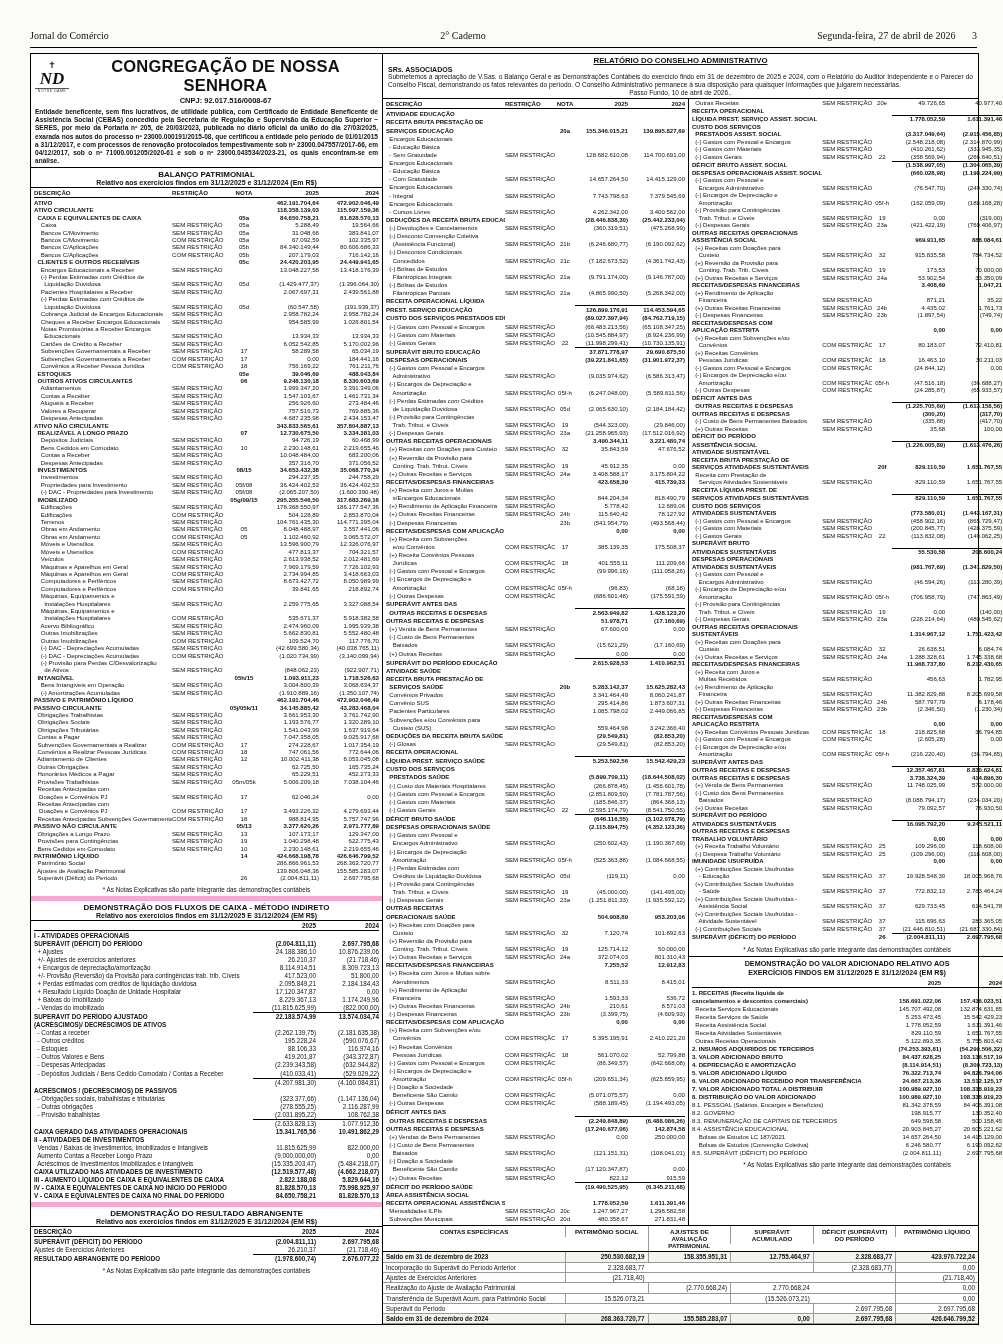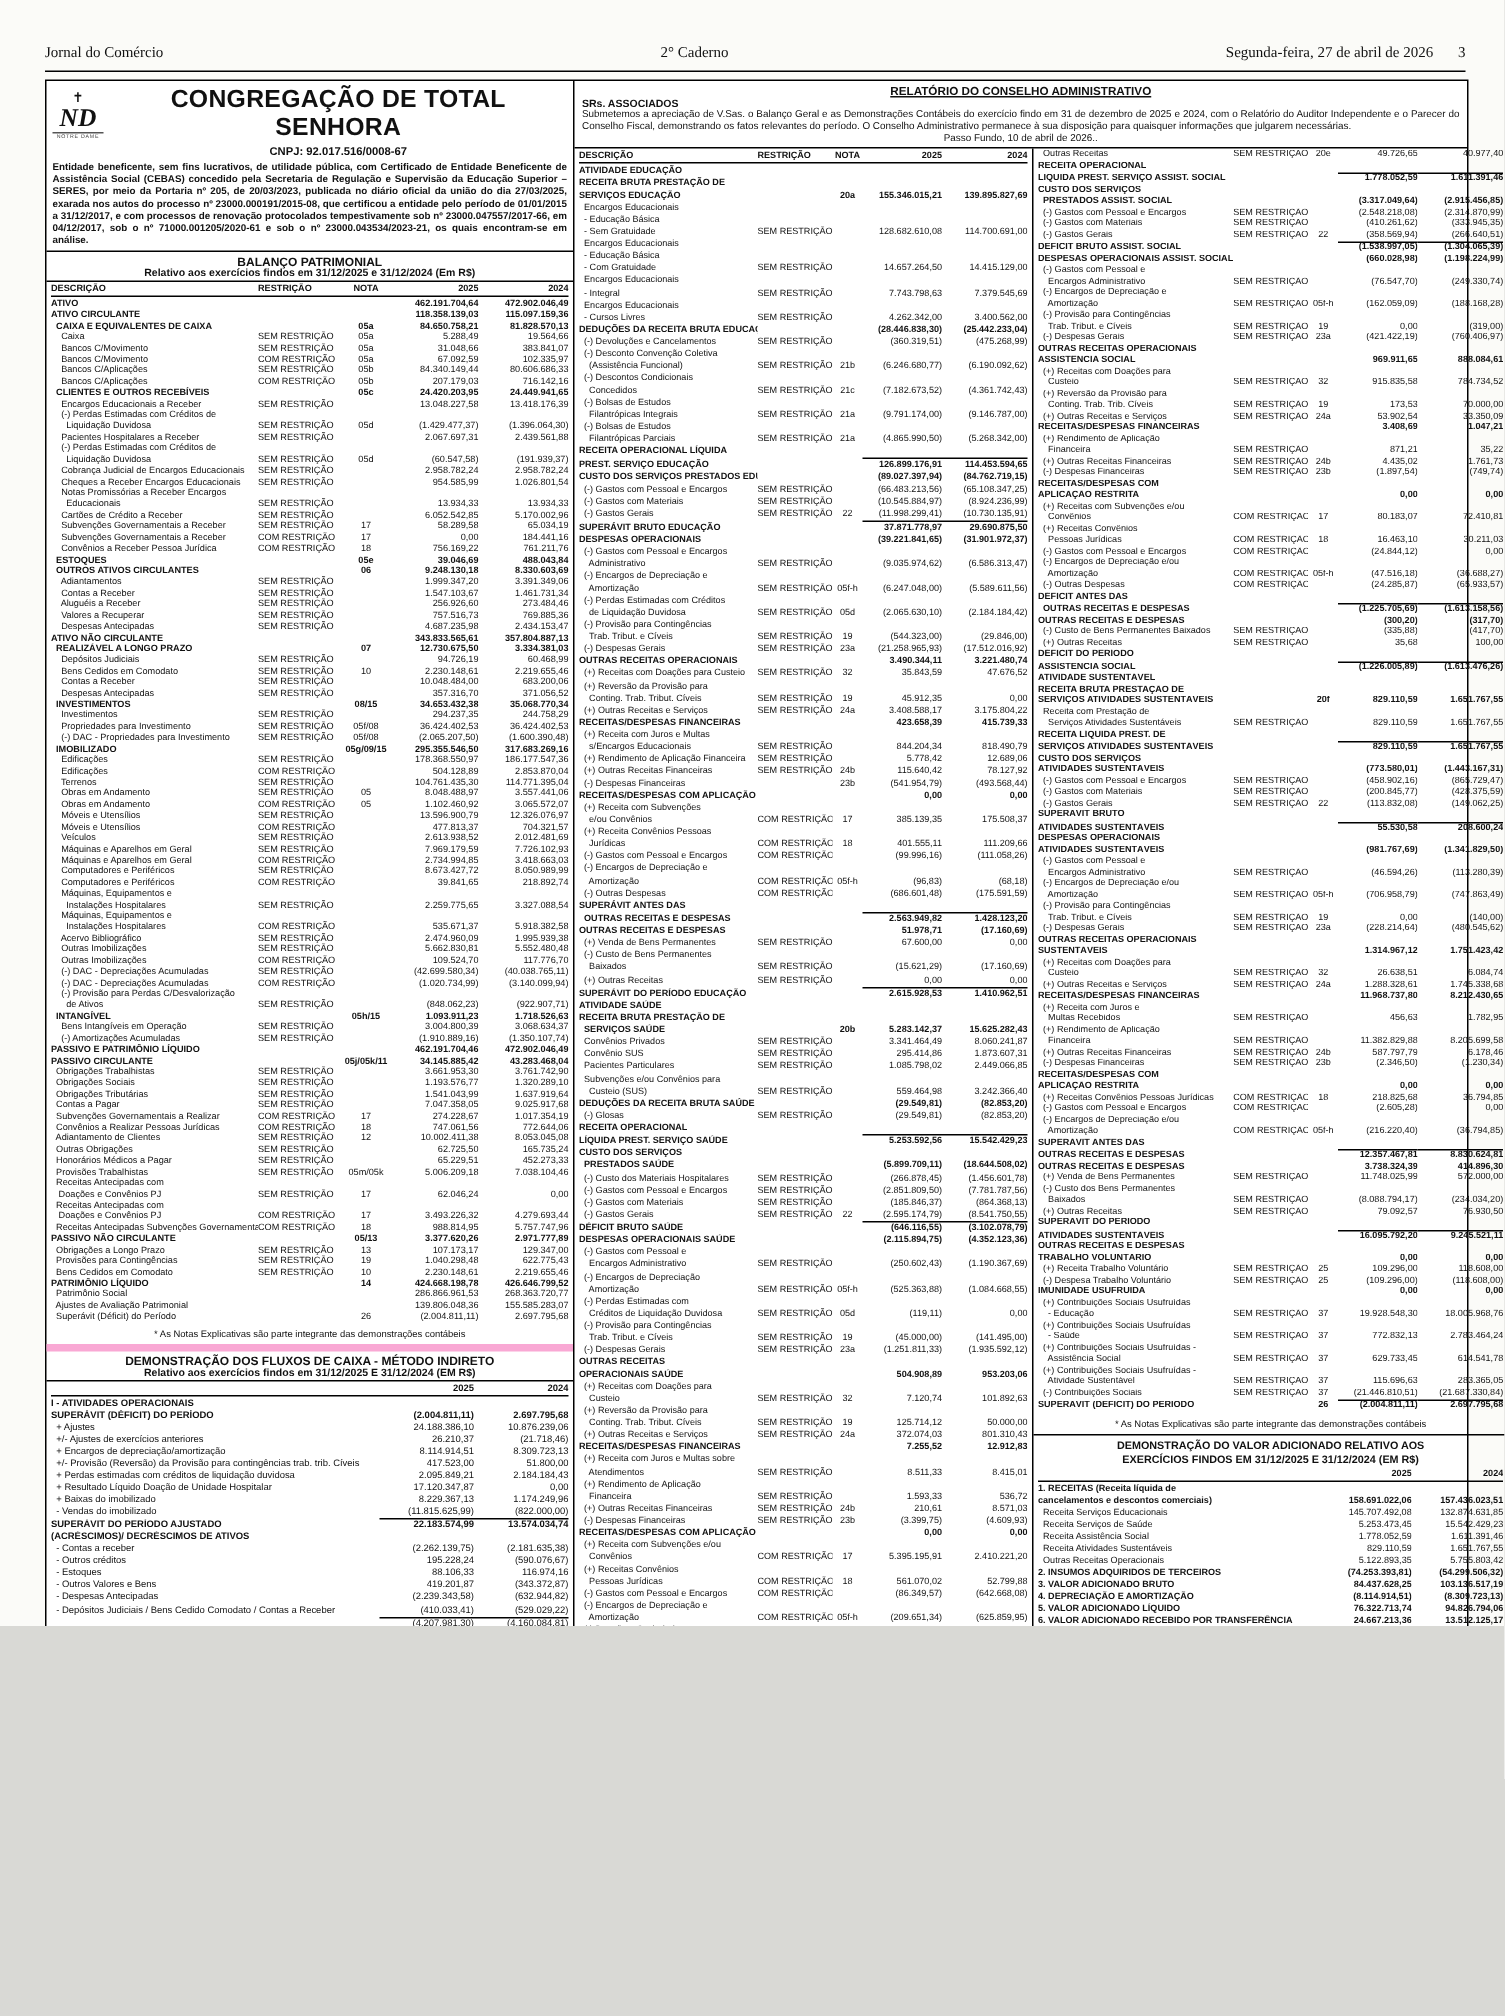--- a/index.html
+++ b/index.html
@@ -1,16 +1,16 @@
 <!DOCTYPE html>
 <html><head>
 <meta charset="utf-8">
 <style>
   html,body{margin:0;padding:0;background:#d9d9d5;}
-  .page{position:relative;width:1003px;height:1084px;margin:0 auto;background:#fbfbf8;color:#111;
+  .page{position:relative;width:1003px;height:1344px;margin:0 auto;background:#fbfbf8;color:#111;
         font-family:"Liberation Sans",sans-serif;overflow:hidden;}
   .masthead{position:absolute;top:30px;left:30px;right:26px;display:flex;justify-content:space-between;
             font-size:10px;font-family:"Liberation Serif",serif;}
   .masthead .pg{margin-left:14px;}
   .mastrule{position:absolute;top:47px;left:30px;right:26px;border-top:1px solid #000;}
   .content{position:absolute;top:53px;left:30px;width:947px;border:1px solid #000;display:flex;align-items:stretch;background:#fff;}
   .colL{width:351px;border-right:1px solid #000;}
   .colMR{width:595px;display:flex;flex-direction:column;}
   
   .orgbox{border-bottom:1px solid #000;padding:3px 4px 2px 4px;}
@@ -84,21 +84,21 @@
 
     <div class="colL">
       <div class="orgbox">
         <div class="orghead">
           <div class="logo">
             <span class="cross">✝</span>
             <span class="nd">ND</span>
             <span class="sub">NOTRE DAME</span>
           </div>
           <div class="orgtitle">
-            <div class="orgname">CONGREGAÇÃO DE TOTAL SENHORA</div>
+            <div class="orgname">CONGREGAÇÃO DE NOSSA SENHORA</div>
             <div class="cnpj">CNPJ: 92.017.516/0008-67</div>
           </div>
         </div>
         <div class="orgdesc">Entidade beneficente, sem fins lucrativos, de utilidade pública, com Certificado de Entidade Beneficente de Assistência Social (CEBAS) concedido pela Secretaria de Regulação e Supervisão da Educação Superior – SERES, por meio da Portaria nº 205, de 20/03/2023, publicada no diário oficial da união do dia 27/03/2025, exarada nos autos do processo nº 23000.000191/2015-08, que certificou a entidade pelo período de 01/01/2015 a 31/12/2017, e com processos de renovação protocolados tempestivamente sob nº 23000.047557/2017-66, em 04/12/2017, sob o nº 71000.001205/2020-61 e sob o nº 23000.043534/2023-21, os quais encontram-se em análise.</div>
       </div>
 
       <div class="titlebar">
         <div class="t1">BALANÇO PATRIMONIAL</div>
         <div class="t2">Relativo aos exercícios findos em 31/12/2025 e 31/12/2024 (Em R$)</div>
       </div>
@@ -958,20 +958,24 @@
             </div>
             <div class="frow b">
               <div class="c lab" style="flex: 1 1 0%;">V - CAIXA E EQUIVALENTES DE CAIXA NO FINAL DO PERÍODO</div>
               <div class="c num" style="width: 63px; flex: 0 0 63px;">84.650.758,21</div>
               <div class="c num" style="width: 63px; flex: 0 0 63px;">81.828.570,13</div>
             </div>
           </div>
       </div>
 
       <div class="secbox">
+        <div class="titlebar">
+          <div class="t1">DEMONSTRAÇÃO DO RESULTADO ABRANGENTE</div>
+          <div class="t2">Relativo aos exercícios findos em 31/12/2025 E 31/12/2024 (EM R$)</div>
+        </div>
         <div class="tbl fc">
             <div class="frow hdr">
               <div class="c lab" style="flex: 1 1 0%;">DESCRIÇÃO</div>
               <div class="c num" style="width: 63px; flex: 0 0 63px;">2025</div>
               <div class="c num" style="width: 63px; flex: 0 0 63px;">2024</div>
             </div>
             <div class="frow b">
               <div class="c lab" style="flex: 1 1 0%;">SUPERÁVIT (DÉFICIT) DO PERÍODO</div>
               <div class="c num" style="width: 63px; flex: 0 0 63px;">(2.004.811,11)</div>
               <div class="c num" style="width: 63px; flex: 0 0 63px;">2.697.795,68</div>

